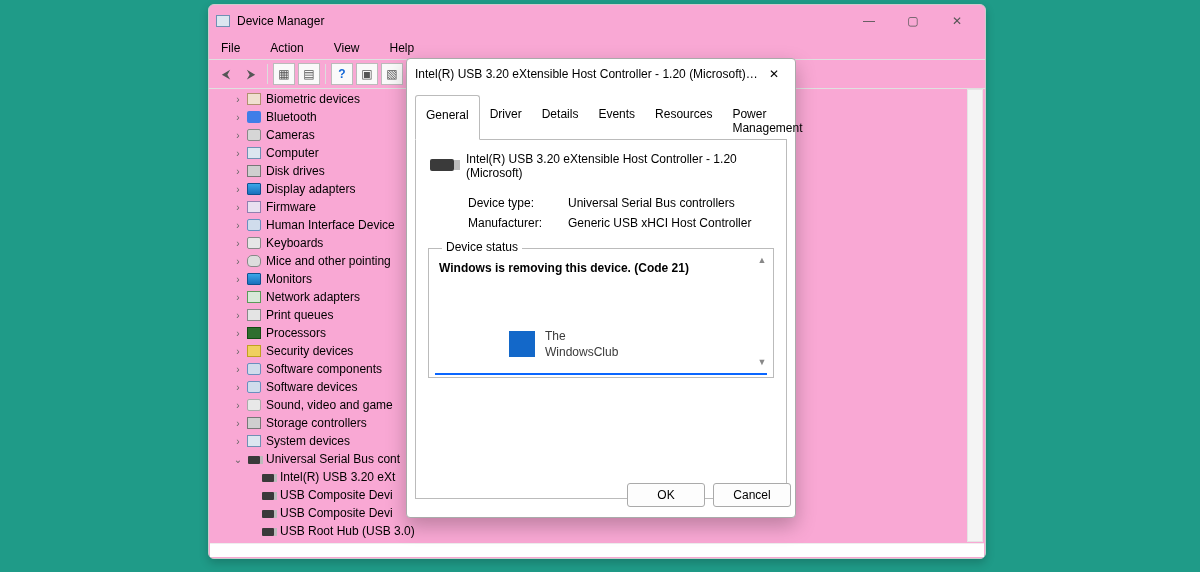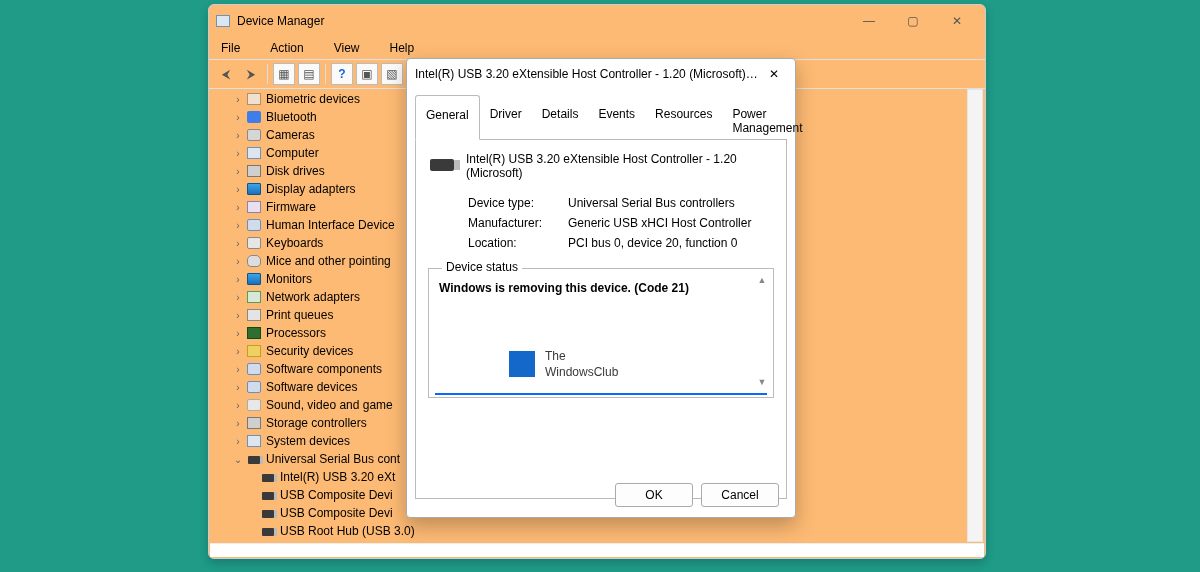--- a/index.html
+++ b/index.html
@@ -1,17 +1,17 @@
 <!DOCTYPE html>
 <html><head>
 <meta charset="utf-8">
 <style>
 *{box-sizing:border-box;margin:0;padding:0;font-family:"Segoe UI",Tahoma,sans-serif;font-size:12px;}
 body{background:#1f9b88;width:1200px;height:572px;overflow:hidden;position:relative;}
-.devmgr{position:absolute;left:208px;top:4px;width:778px;height:555px;background:#fdba74;border:1px solid #ccc;border-radius:6px;box-shadow:0 4px 10px rgba(0,0,0,.2);}
+.devmgr{position:absolute;left:208px;top:4px;width:778px;height:555px;background:#f9a8d4;border:1px solid #ccc;border-radius:6px;box-shadow:0 4px 10px rgba(0,0,0,.2);}
 .titlebar{display:flex;align-items:center;height:32px;padding:0 6px;}
 .titlebar .dm-icon{width:16px;height:16px;margin-right:6px;display:inline-flex;align-items:center;justify-content:center;font-size:11px;}
 .titlebar .title{font-size:12px;color:#000;}
 .titlebar .spacer{flex:1;}
 .winbtn{width:44px;height:28px;display:flex;align-items:center;justify-content:center;color:#555;}
 .menubar{display:flex;padding:2px 8px;gap:22px;color:#000;}
 .menubar span{padding:2px 4px;}
 .sepline{height:1px;background:#e0e0e0;margin:0;}
 .toolbar{display:flex;align-items:center;gap:3px;padding:3px 6px;border-bottom:1px solid #e0e0e0;}
 .tbtn{width:22px;height:22px;display:flex;align-items:center;justify-content:center;border:1px solid transparent;color:#555;}
@@ -41,21 +41,21 @@
 .statusbox{margin-top:18px;border:1px solid #bbb;padding:8px;height:130px;position:relative;}
 .statusbox legend{font-size:12px;padding:0 4px;background:#fff;position:absolute;top:-9px;left:13px;}
 .statusbox .msg{font-weight:700;color:#000;margin:4px 2px;}
 .statusbox .scroll-up,.statusbox .scroll-dn{position:absolute;right:4px;width:14px;height:14px;color:#888;font-size:9px;text-align:center;}
 .statusbox .scroll-up{top:6px;}
 .statusbox .scroll-dn{bottom:6px;}
 .wm{position:absolute;left:80px;bottom:18px;display:flex;align-items:center;gap:10px;}
 .wm .sq{width:26px;height:26px;background:#1368c9;}
 .wm .txt{font-size:14px;color:#3a3a3a;line-height:1.1;}
 .underline{position:absolute;left:6px;right:6px;bottom:2px;height:2px;background:#0a66ff;}
-.btnrow{position:absolute;bottom:10px;right:16px;display:flex;gap:8px;}
+.btnrow{position:absolute;bottom:10px;right:4px;display:flex;gap:8px;}
 .wbtn{min-width:78px;height:24px;border:1px solid #aaa;background:#fdfdfd;border-radius:3px;display:flex;align-items:center;justify-content:center;}
 
 .ci{width:14px;height:12px;display:inline-block;}
 .ci.generic{background:#d0dcec;border:1px solid #6a8fbf;border-radius:2px;}
 .ci.monitor{background:linear-gradient(#3aa6e8,#1a6fbc);border:1px solid #0d5190;border-radius:1px;}
 .ci.kb{background:#e6e6e6;border:1px solid #888;border-radius:2px;position:relative;}
 .ci.chip{background:#2e6e2e;border:1px solid #134a13;}
 .ci.camera{background:#d6d6d6;border:1px solid #888;border-radius:2px;}
 .ci.usb{background:#3a3a3a;border-radius:1px;height:8px;width:12px;margin-top:2px;position:relative;}
 .ci.usb::after{content:"";position:absolute;right:-3px;top:0;width:3px;height:8px;background:#bbb;}
@@ -313,24 +313,20 @@
     </div>
     <div class="infogrid">
       <div class="irow">
           <span class="lbl">Device type:</span>
           <span>Universal Serial Bus controllers</span>
         </div>
       <div class="irow">
           <span class="lbl">Manufacturer:</span>
           <span>Generic USB xHCI Host Controller</span>
         </div>
-      <div class="irow">
-          <span class="lbl">Location:</span>
-          <span>PCI bus 0, device 20, function 0</span>
-        </div>
     </div>
     <div class="statusbox">
       <legend>Device status</legend>
       <div class="msg">Windows is removing this device. (Code 21)</div>
       <div class="scroll-up">▲</div>
       <div class="scroll-dn">▼</div>
       <div class="wm">
         <div class="sq"></div>
         <div class="txt"><span>The</span><br><span>WindowsClub</span></div>
       </div>

